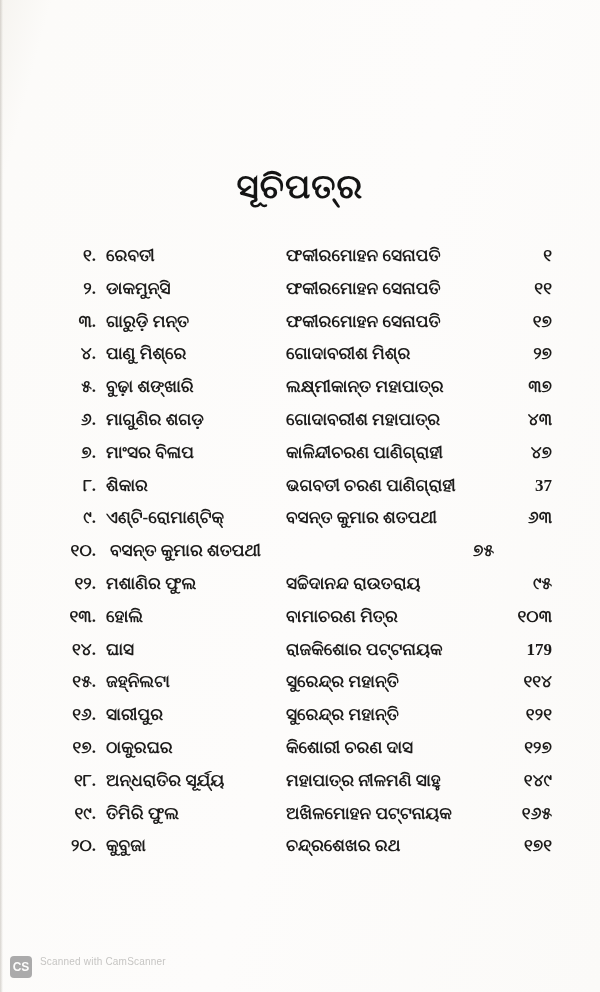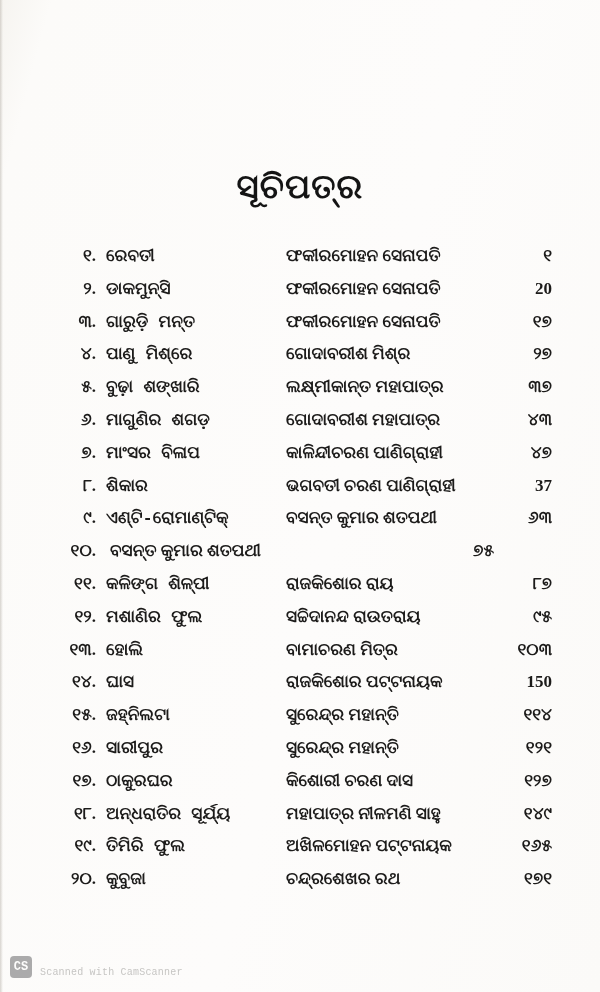--- a/index.html
+++ b/index.html
@@ -30,27 +30,27 @@
     position:absolute;top:246px;left:62px;right:48px;
   }
   .toc-row{
     display:grid;
     grid-template-columns:44px 176px 1fr 58px;
     align-items:baseline;
     height:32.8px;
     font-size:17px;font-weight:700;color:#1c1b1a;
   }
   .toc-no{text-align:right;padding-right:10px;white-space:nowrap;}
-  .toc-story{white-space:nowrap;overflow:hidden;font-family:Liberation Mono, monospace;}
+  .toc-story{white-space:nowrap;overflow:hidden;}
   .toc-author{white-space:nowrap;overflow:hidden;padding-left:4px;}
   .toc-page{text-align:right;white-space:nowrap;}
   .watermark{
     position:absolute;left:10px;bottom:14px;
-    display:flex;align-items:flex-end;gap:8px;
-    font-family:Liberation Mono, monospace;
+    display:flex;align-items:flex-start;gap:8px;
+    font-family:Liberation Sans, sans-serif;
     margin-top:32px;
   }
   .cs-badge{
     width:22px;height:22px;border-radius:4px;
     background:#4a4a4c;color:#ffffff;
     font-size:12px;font-weight:700;
     display:flex;align-items:center;justify-content:center;
     opacity:.45;
   }
   .wm-text{
@@ -70,21 +70,21 @@
     <span class="toc-no">୧.</span>
     <span class="toc-story">ରେବତୀ</span>
     <span class="toc-author">ଫକୀରମୋହନ ସେନାପତି</span>
     <span class="toc-page">୧</span>
   </div>
 
   <div class="toc-row">
     <span class="toc-no">୨.</span>
     <span class="toc-story">ଡାକମୁନ୍‌ସି</span>
     <span class="toc-author">ଫକୀରମୋହନ ସେନାପତି</span>
-    <span class="toc-page">20</span>
+    <span class="toc-page">୧୧</span>
   </div>
 
   <div class="toc-row">
     <span class="toc-no">୩.</span>
     <span class="toc-story">ଗାରୁଡ଼ି ମନ୍ତ</span>
     <span class="toc-author">ଫକୀରମୋହନ ସେନାପତି</span>
     <span class="toc-page">୧୭</span>
   </div>
 
   <div class="toc-row">
@@ -128,46 +128,40 @@
     <span class="toc-author">ବସନ୍ତ କୁମାର ଶତପଥୀ</span>
     <span class="toc-page">୬୩</span>
   </div>
 
   <div class="toc-row">
     <span class="toc-no">୧୦.</span>
     <span class="toc-author">ବସନ୍ତ କୁମାର ଶତପଥୀ</span>
     <span class="toc-page">୭୫</span>
   </div>
 
-  <div class="toc-row">
-    <span class="toc-no">୧୧.</span>
-    <span class="toc-story">କଳିଙ୍ଗ ଶିଳ୍ପୀ</span>
-    <span class="toc-author">ରାଜକିଶୋର ରାୟ</span>
-    <span class="toc-page">୮୭</span>
-  </div>
 
   <div class="toc-row">
     <span class="toc-no">୧୨.</span>
     <span class="toc-story">ମଶାଣିର ଫୁଲ</span>
     <span class="toc-author">ସଚ୍ଚିଦାନନ୍ଦ ରାଉତରାୟ</span>
     <span class="toc-page">୯୫</span>
   </div>
 
   <div class="toc-row">
     <span class="toc-no">୧୩.</span>
     <span class="toc-story">ହୋଲି</span>
     <span class="toc-author">ବାମାଚରଣ ମିତ୍ର</span>
     <span class="toc-page">୧୦୩</span>
   </div>
 
   <div class="toc-row">
     <span class="toc-no">୧୪.</span>
     <span class="toc-story">ଘାସ</span>
     <span class="toc-author">ରାଜକିଶୋର ପଟ୍ଟନାୟକ</span>
-    <span class="toc-page">150</span>
+    <span class="toc-page">179</span>
   </div>
 
   <div class="toc-row">
     <span class="toc-no">୧୫.</span>
     <span class="toc-story">ଜହ୍ନିଲଟା</span>
     <span class="toc-author">ସୁରେନ୍ଦ୍ର ମହାନ୍ତି</span>
     <span class="toc-page">୧୧୪</span>
   </div>
 
   <div class="toc-row">

